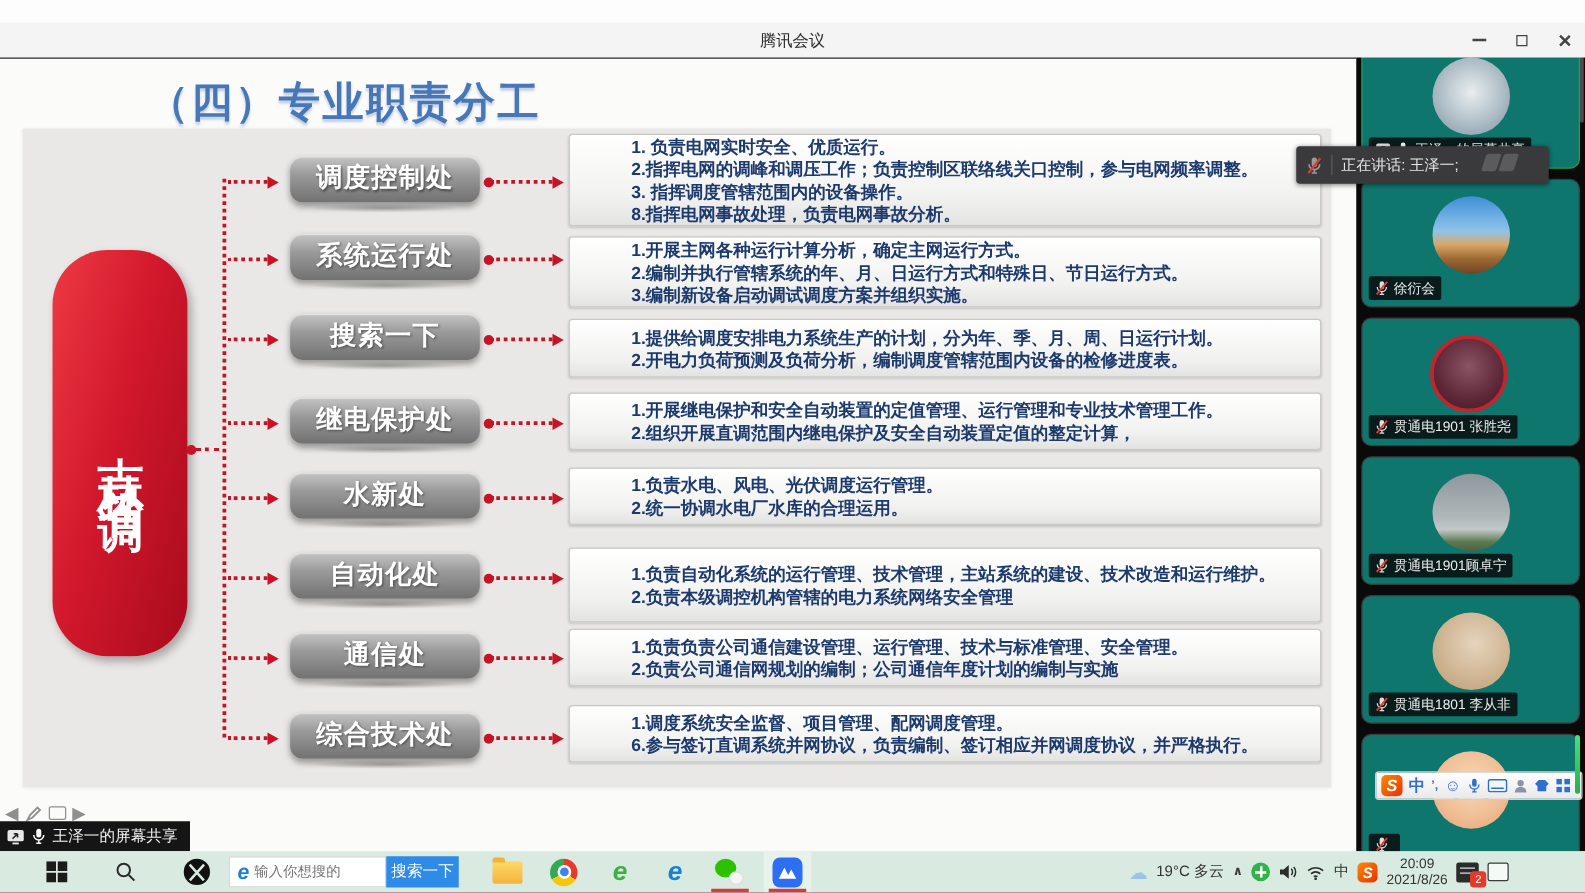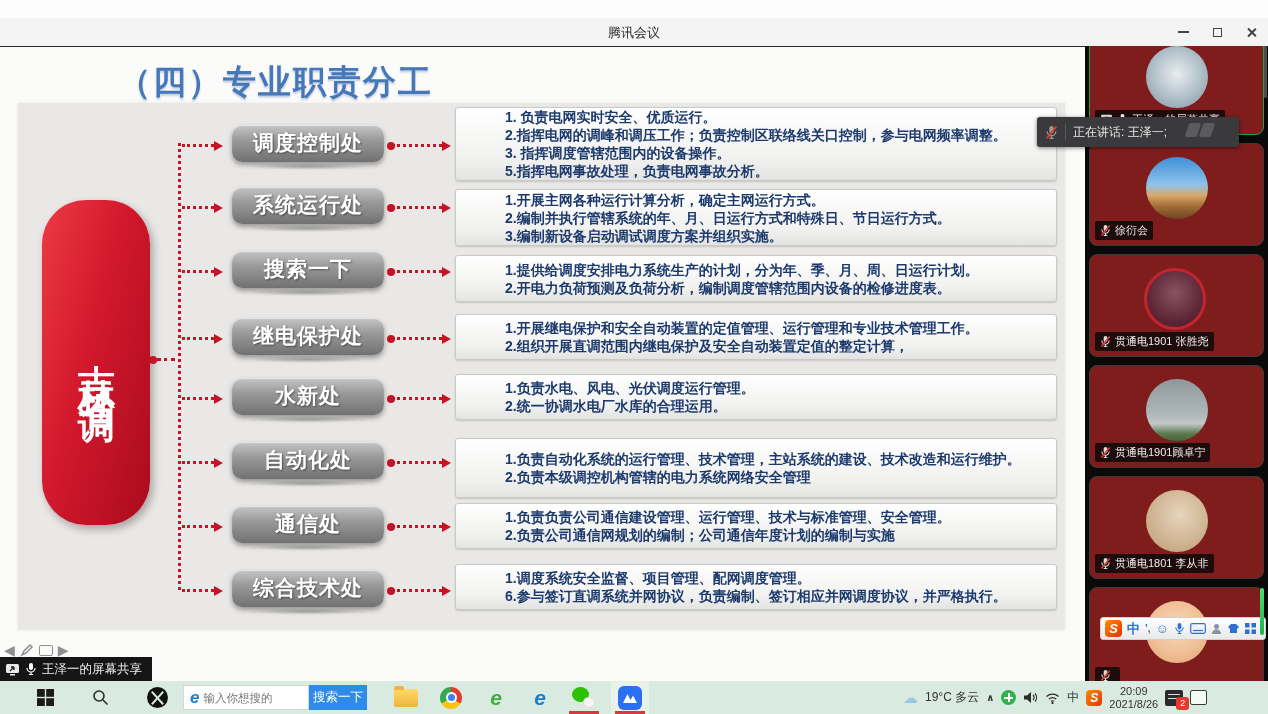--- a/index.html
+++ b/index.html
@@ -52,21 +52,21 @@
 
   
   .navctl { position:absolute; left:4px; top:614px; display:flex; align-items:center; gap:5px; color:#8f8f8f; }
   .navctl .a { font-size:14px; }
   .comment-ic { width:14px; height:11px; border:1.6px solid #8f8f8f; border-radius:2px; }
   .share-banner { position:absolute; left:0; top:629px; height:24px; background:#151515; display:flex; align-items:center; gap:5px; padding:0 10px 0 5px; z-index:5; }
   .share-banner span.txt { color:#f0f0f0; font-size:12.5px; }
 
   
   .sidebar { position:absolute; left:1085px; top:28px; width:183px; height:653px; background:#0a0a0a; overflow:hidden; }
-  .tile { position:absolute; left:4px; width:175px; height:103px; background:#7f1d1d; border:1px solid #3b3b3b; border-radius:8px; }
+  .tile { position:absolute; left:4px; width:175px; height:103px; background:#0f766e; border:1px solid #3b3b3b; border-radius:8px; }
   .tile.active { border:1.5px solid #21a04a; }
   .avatar { position:absolute; left:56px; top:13px; width:62px; height:62px; border-radius:50%; }
   .av1 { background:radial-gradient(circle at 50% 45%, #e8edf0 0%, #b9c6ce 45%, #7d93a2 100%); }
   .av2 { background:linear-gradient(180deg,#3f8fd6 0%,#8fc3ea 45%,#d8a86a 62%,#a06a35 80%,#6e4522 100%); }
   .av3 { background:radial-gradient(circle at 50% 40%, #8a5465 0%, #5e2838 60%, #431722 100%); border:3px solid #c4242e; left:54px; }
   .av4 { background:linear-gradient(180deg,#8e989c 0%,#aeb6b8 55%,#c2c8c8 72%,#5c7a50 88%,#4a6342 100%); }
   .av5 { background:radial-gradient(circle at 55% 40%, #e6d4bc 0%, #c9ac88 70%, #b2916c 100%); }
   .av6 { background:radial-gradient(circle at 50% 42%, #f6d9b8 0%, #f0bf96 55%, #e4a276 100%); }
   .av6 i { position:absolute; top:22px; width:14px; height:16px; border-radius:50%; background:#2d3f55; }
   .av6 i.l { left:12px; } .av6 i.r { right:12px; }
@@ -183,21 +183,21 @@
     <div class="blink" style="top:309px"></div>
     <div class="blink" style="top:369px"></div>
     <div class="blink" style="top:433px"></div>
     <div class="blink" style="top:497px"></div>
     <div class="blink" style="top:561px"></div>
 
     <div class="duty-box" style="top:79px;height:74px">
       <div>1. 负责电网实时安全、优质运行。</div>
       <div>2.指挥电网的调峰和调压工作；负责控制区联络线关口控制，参与电网频率调整。</div>
       <div>3. 指挥调度管辖范围内的设备操作。</div>
-      <div>5.指挥电网事故处理，负责电网事故分析。</div>
+      <div>8.指挥电网事故处理，负责电网事故分析。</div>
     </div>
     <div class="duty-box" style="top:161px;height:57px">
       <div>1.开展主网各种运行计算分析，确定主网运行方式。</div>
       <div>2.编制并执行管辖系统的年、月、日运行方式和特殊日、节日运行方式。</div>
       <div>3.编制新设备启动调试调度方案并组织实施。</div>
     </div>
     <div class="duty-box" style="top:227px;height:47px">
       <div>1.提供给调度安排电力系统生产的计划，分为年、季、月、周、日运行计划。</div>
       <div>2.开电力负荷预测及负荷分析，编制调度管辖范围内设备的检修进度表。</div>
     </div>

